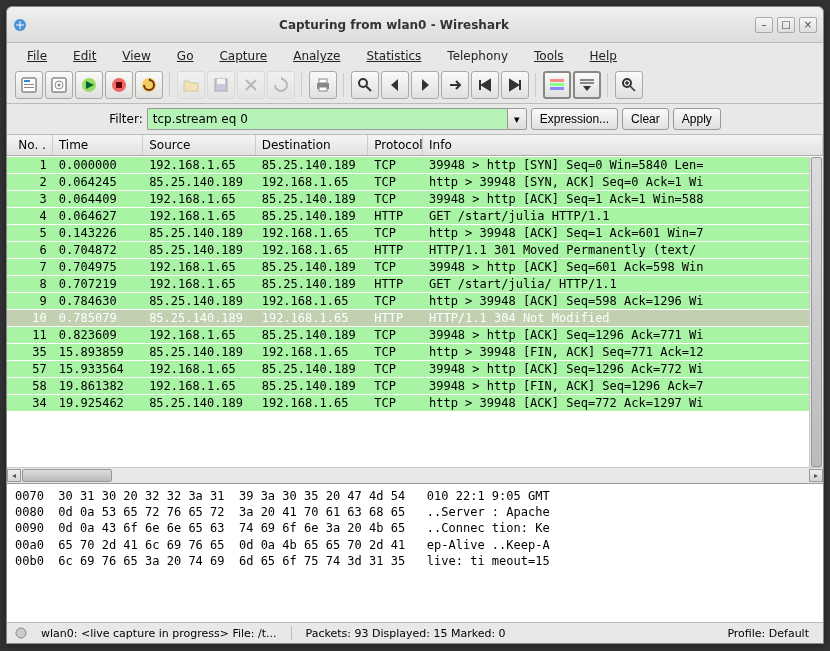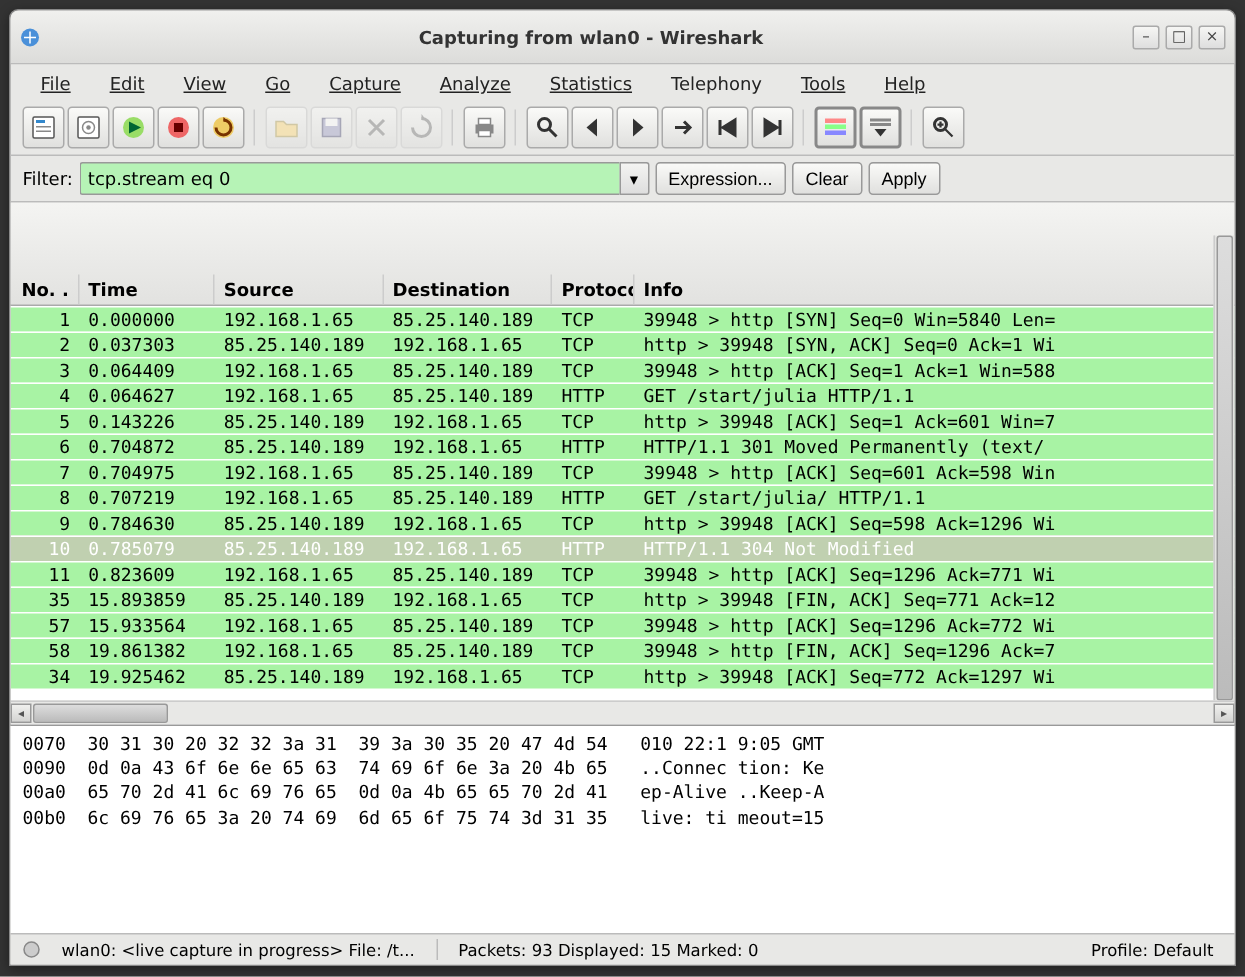--- a/index.html
+++ b/index.html
@@ -10,29 +10,29 @@
 .titlebar-title { flex: 1; text-align: center; font-weight: bold; font-size: 12px; color: #333; }
 .titlebar-btns { display: flex; gap: 4px; }
 .tbtn { width: 18px; height: 16px; background: linear-gradient(#f6f6f4,#dedede); border: 1px solid #aaa; border-radius: 2px; font-size: 10px; display:flex; align-items:center; justify-content:center; color:#444; cursor:pointer;}
 .menubar { display: flex; gap: 2px; padding: 4px 8px; font-size: 12px; color: #222; }
 .menubar span { padding: 2px 6px; cursor: pointer; }
 .menubar .ul { text-decoration: underline; }
 .toolbar { display: flex; gap: 2px; padding: 2px 8px 4px 8px; align-items: center; flex-wrap: wrap; border-bottom: 1px solid #bbb; }
 .tb { width: 28px; height: 28px; background: linear-gradient(#fafaf8,#e0e0de); border: 1px solid #aaa; border-radius: 3px; display:flex; align-items:center; justify-content:center; cursor:pointer; }
 .tb.disabled { opacity: 0.5; border-color: #ccc; }
 .sep { width: 2px; height: 24px; border-left: 1px solid #ccc; margin: 0 4px; }
-.filterbar { display: flex; gap: 4px; padding: 4px 8px; align-items: center; border-bottom: 1px solid #bbb; }
+.filterbar { display: flex; gap: 4px; padding: 4px 8px; align-items: center; border-bottom: 1px solid #bbb; justify-content: center; }
 .filterlabel { font-size: 12px; }
 .filterbox { display:flex; flex:0 0 380px; }
 .filterinput { width: 360px; padding: 3px 5px; background: #b6f3b6; border: 1px solid #999; border-right:none; font-size: 12px; font-family: inherit; border-radius: 2px 0 0 2px;}
 .filterdd { width: 20px; background: linear-gradient(#f4f4f2,#dedede); border: 1px solid #999; display:flex; align-items:center; justify-content:center; cursor:pointer; border-radius: 0 2px 2px 0;}
 .btn { padding: 3px 8px; background: linear-gradient(#fafaf8,#e0e0de); border: 1px solid #999; border-radius: 3px; font-size: 12px; cursor: pointer; }
 .pklist { flex: 1; overflow: hidden; display: flex; flex-direction: column; border-bottom: 1px solid #999; min-height: 300px; position:relative;}
 .pkheader { display: flex; background: linear-gradient(#f4f4f2,#e2e2e0); border-bottom: 1px solid #aaa; font-size: 12px; }
-.pkh { padding: 3px 6px; border-right: 1px solid #ccc; text-align: left; font-weight: bold; cursor:pointer; overflow:hidden; white-space:nowrap;margin-top:48px;}
+.pkh { padding: 3px 6px; border-right: 1px solid #ccc; text-align: left; font-weight: normal; cursor:pointer; overflow:hidden; white-space:nowrap;}
 .pkbody { flex: 1; overflow-y: auto; overflow-x: auto; font-family: "DejaVu Sans Mono", monospace; font-size: 12px; background:#fff;}
 .pkrow { display: flex; background: #a8f3a4; border-top: 1px solid #fff; white-space: nowrap; }
 .pkrow.sel { background: #c0d0b0; color:#fff; }
 .pkc { padding: 1px 6px; overflow: hidden; }
 .c-no { width: 50px; text-align: right; }
 .c-time { width: 100px; }
 .c-src { width: 125px; }
 .c-dst { width: 125px; }
 .c-proto { width: 60px; }
 .c-info { flex: 1; min-width: 400px; }
@@ -228,21 +228,21 @@
         <div class="pkrow">
           <div class="pkc c-no">1</div>
           <div class="pkc c-time">0.000000</div>
           <div class="pkc c-src">192.168.1.65</div>
           <div class="pkc c-dst">85.25.140.189</div>
           <div class="pkc c-proto">TCP</div>
           <div class="pkc c-info">39948 &gt; http [SYN] Seq=0 Win=5840 Len=</div>
         </div>
         <div class="pkrow">
           <div class="pkc c-no">2</div>
-          <div class="pkc c-time">0.037303</div>
+          <div class="pkc c-time">0.064245</div>
           <div class="pkc c-src">85.25.140.189</div>
           <div class="pkc c-dst">192.168.1.65</div>
           <div class="pkc c-proto">TCP</div>
           <div class="pkc c-info">http &gt; 39948 [SYN, ACK] Seq=0 Ack=1 Wi</div>
         </div>
         <div class="pkrow">
           <div class="pkc c-no">3</div>
           <div class="pkc c-time">0.064409</div>
           <div class="pkc c-src">192.168.1.65</div>
           <div class="pkc c-dst">85.25.140.189</div>
@@ -351,20 +351,21 @@
       </div>
     <div class="hsbar">
       <div class="arrow" style="left:0">◂</div>
       <div class="thumb" style="left:15px;width:90px"></div>
       <div class="arrow" style="right:0">▸</div>
     </div>
   </div>
 
   <div class="hexpane" id="hexpane">
       <div class="hexrow">0070  30 31 30 20 32 32 3a 31  39 3a 30 35 20 47 4d 54   010 22:1 9:05 GMT</div>
+      <div class="hexrow">0080  0d 0a 53 65 72 76 65 72  3a 20 41 70 61 63 68 65   ..Server : Apache</div>
       <div class="hexrow">0090  0d 0a 43 6f 6e 6e 65 63  74 69 6f 6e 3a 20 4b 65   ..Connec tion: Ke</div>
       <div class="hexrow">00a0  65 70 2d 41 6c 69 76 65  0d 0a 4b 65 65 70 2d 41   ep-Alive ..Keep-A</div>
       <div class="hexrow">00b0  6c 69 76 65 3a 20 74 69  6d 65 6f 75 74 3d 31 35   live: ti meout=15</div>
     </div>
 
   <div class="statusbar">
     <span>
         <svg width="12" height="12">
           <circle cx="6" cy="6" r="5" fill="#ccc" stroke="#888"></circle>
         </svg>

